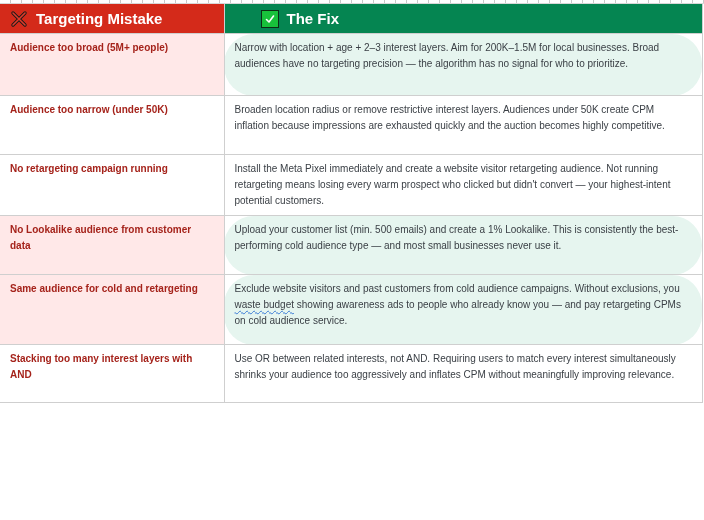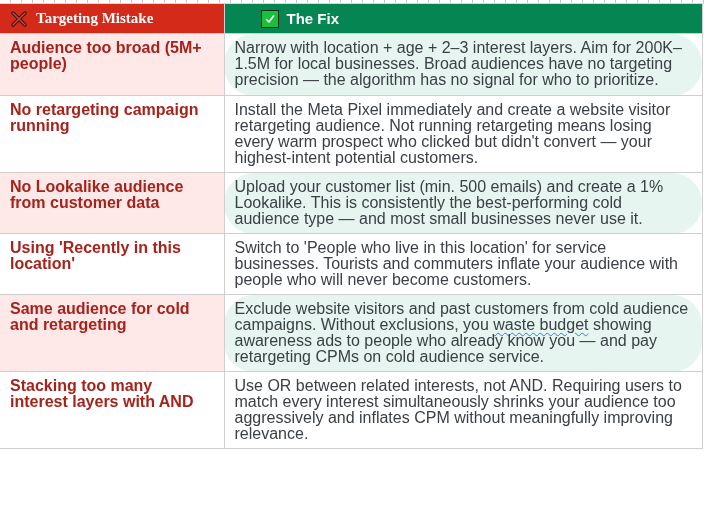--- a/index.html
+++ b/index.html
@@ -3,24 +3,24 @@
 <meta charset="utf-8">
 <style>
   html, body { margin:0; padding:0; background:#ffffff; }
   body { width:704px; height:520px; overflow:hidden; font-family:"Liberation Sans", sans-serif; position:relative; }
   .topstrip { position:absolute; left:0; top:0; width:704px; height:3px; background:#ffffff; border-bottom:1px solid #d8d8d8;
     background-image: repeating-linear-gradient(90deg, transparent 0, transparent 10px, #c8c8c8 10px, #c8c8c8 11px); }
   table { position:absolute; left:0; top:4px; border-collapse:collapse; table-layout:fixed; width:702px; }
   col.c1 { width:224px; }
   col.c2 { width:478px; }
   th { height:29px; padding:0 10px; text-align:left; font-weight:bold; font-size:15px; color:#ffffff; border-right:1px solid #cfcfcf; border-bottom:1px solid #cfcfcf; }
-  th.mistake { background:#d42a1a;font-family:Liberation Serif, serif; }
+  th.mistake { background:#d42a1a; }
   th.fix { background:#058551;padding-left:36px; }
   th .hdr { display:flex; align-items:center; gap:8px; }
-  td { vertical-align:top; padding:6px 11px 6px 10px; font-size:16px; line-height:16px; border-right:1px solid #cfcfcf; border-bottom:1px solid #cfcfcf; }
+  td { vertical-align:top; padding:6px 11px 6px 10px; font-size:10px; line-height:16px; border-right:1px solid #cfcfcf; border-bottom:1px solid #cfcfcf; }
   td.m { color:#a5231b; font-weight:bold; }
   td.f { color:#3b4046; }
   tr.odd td.m { background:#ffe8e8; }
   tr.odd td.f { background:#e6f5ef;border-radius:30px; }
   tr.even td { background:#ffffff; }
   .icon-x { width:18px; height:18px; display:inline-block; }
   .icon-check { width:16px; height:16px; background:#18c13b; border:1px solid #0b2d14; display:inline-flex; align-items:center; justify-content:center; }
   .squig { text-decoration: underline wavy #3a7bd5; text-decoration-thickness:1px; text-underline-offset:2px; }
 </style>
 </head>
@@ -57,30 +57,30 @@
         </div>
       </th>
     </tr>
   </thead>
   <tbody>
     <tr class="odd" style="height:62px">
       <td class="m">Audience too broad (5M+ people)</td>
       <td class="f">Narrow with location + age + 2–3 interest layers. Aim for 200K–1.5M for local businesses. Broad audiences have no targeting precision — the algorithm has no signal for who to prioritize.</td>
     </tr>
     <tr class="even" style="height:59px">
+      <td class="m">Audience too narrow (under 50K)</td>
+      <td class="f">Broaden location radius or remove restrictive interest layers. Audiences under 50K create CPM inflation because impressions are exhausted quickly and the auction becomes highly competitive.</td>
+    </tr>
+    <tr class="even" style="height:59px">
       <td class="m">No retargeting campaign running</td>
       <td class="f">Install the Meta Pixel immediately and create a website visitor retargeting audience. Not running retargeting means losing every warm prospect who clicked but didn't convert — your highest-intent potential customers.</td>
     </tr>
     <tr class="odd" style="height:59px">
       <td class="m">No Lookalike audience from customer data</td>
       <td class="f">Upload your customer list (min. 500 emails) and create a 1% Lookalike. This is consistently the best-performing cold audience type — and most small businesses never use it.</td>
-    </tr>
-    <tr class="even" style="height:58px">
-      <td class="m">Using 'Recently in this location'</td>
-      <td class="f">Switch to 'People who live in this location' for service businesses. Tourists and commuters inflate your audience with people who will never become customers.</td>
     </tr>
     <tr class="odd" style="height:70px">
       <td class="m">Same audience for cold and retargeting</td>
       <td class="f"><span>Exclude website visitors and past customers from cold audience campaigns. Without exclusions, you </span><span class="squig">waste budget</span><span> showing awareness ads to people who already know you — and pay retargeting CPMs on cold audience service.</span></td>
     </tr>
     <tr class="even" style="height:58px">
       <td class="m">Stacking too many interest layers with AND</td>
       <td class="f">Use OR between related interests, not AND. Requiring users to match every interest simultaneously shrinks your audience too aggressively and inflates CPM without meaningfully improving relevance.</td>
     </tr>
   </tbody>

